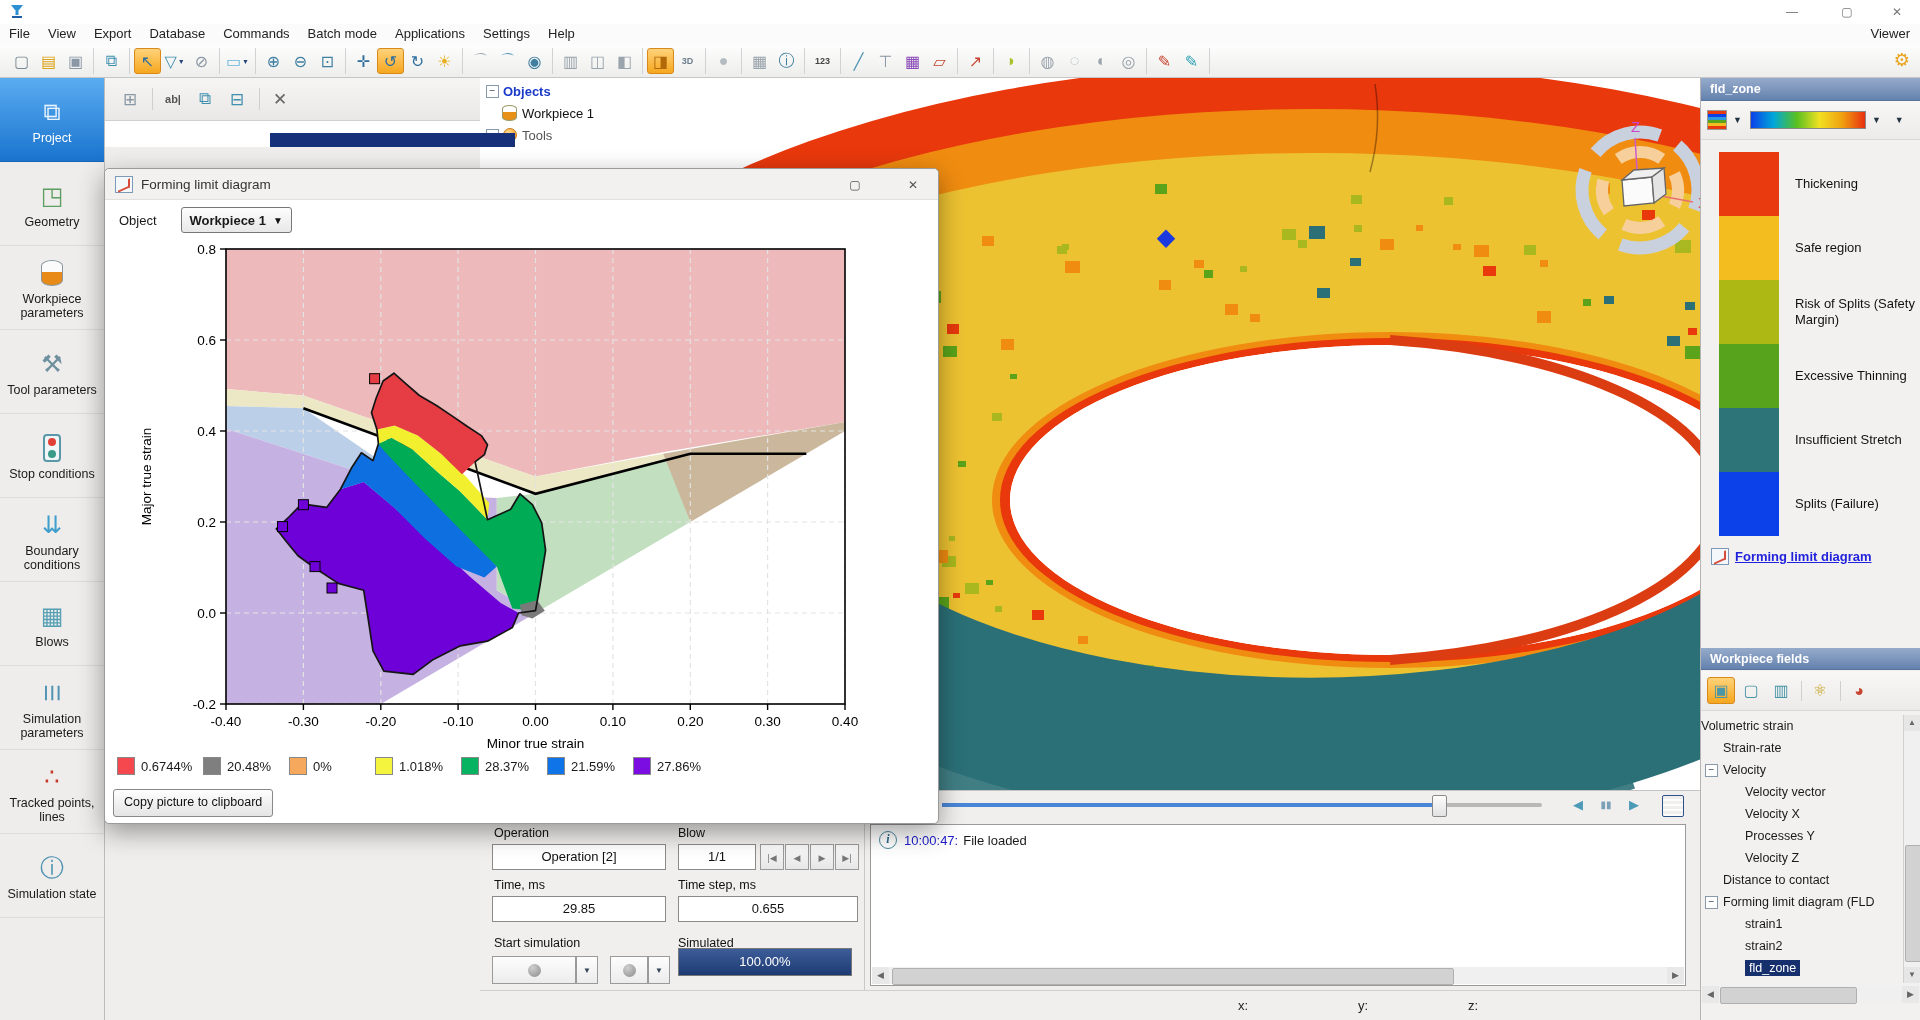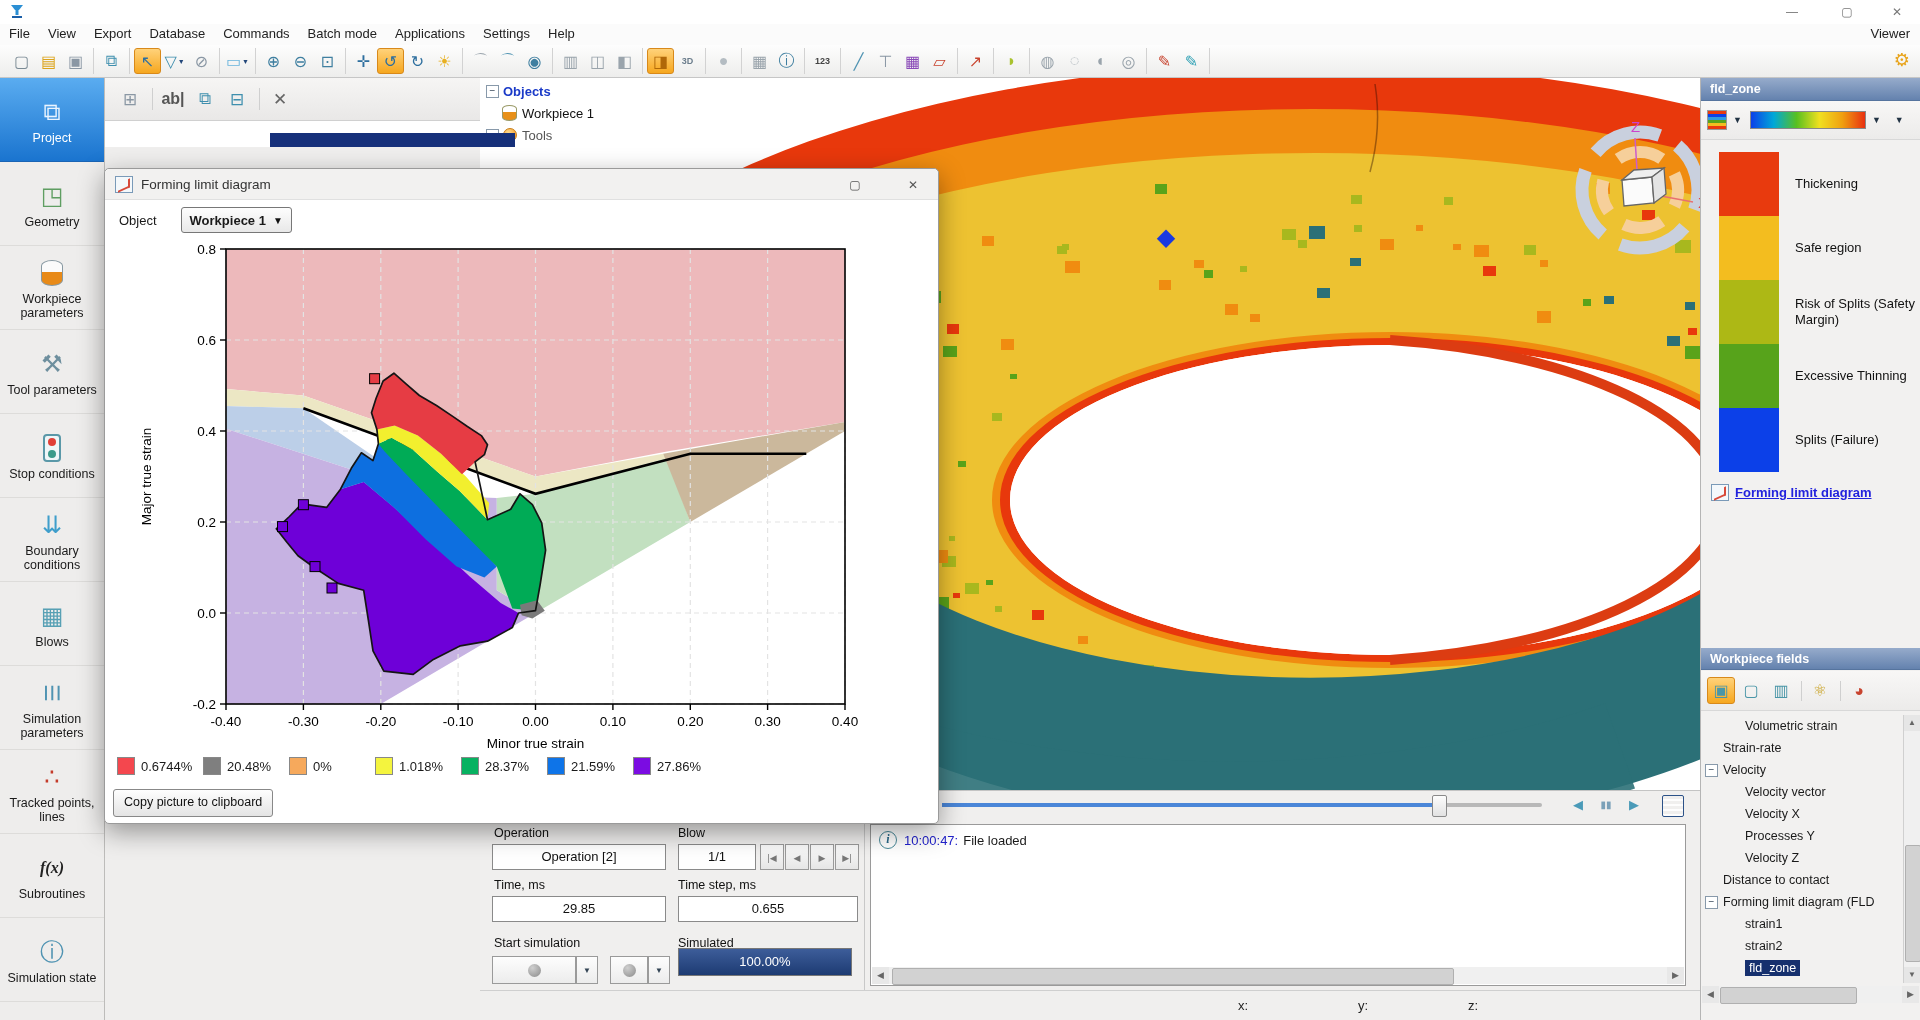--- a/index.html
+++ b/index.html
@@ -342,37 +342,31 @@
         <div class="side-label">Simulation parameters</div>
       </div>
       <div class="side-item">
         <div class="side-ic">
           <span style="color: rgb(196, 59, 42);">∴</span>
         </div>
         <div class="side-label">Tracked points, lines</div>
       </div>
       <div class="side-item">
         <div class="side-ic">
-          <span class="ic-fx">f(x)</span>
-        </div>
-        <div class="side-label">Subroutines</div>
-      </div>
-      <div class="side-item">
-        <div class="side-ic">
           <span style="color: rgb(79, 147, 178);">ⓘ</span>
         </div>
         <div class="side-label">Simulation state</div>
       </div>
     </div>
 
   <div id="processes">
     <div id="proc-toolbar">
         <span class="pt-icon" style="color: rgb(138, 151, 164);">⊞</span>
         <span class="pt-sep"></span>
-        <span class="pt-icon" style="color: rgb(85, 85, 85); font-size: 16px; font-weight: bold; ">ab|</span>
+        <span class="pt-icon" style="color: rgb(85, 85, 85); font-size: 11px; font-weight: bold; ">ab|</span>
         <span class="pt-icon" style="color: rgb(63, 143, 174);">⧉</span>
         <span class="pt-icon" style="color: rgb(63, 143, 174);">⊟</span>
         <span class="pt-sep"></span>
         <span class="pt-icon" style="color: rgb(102, 102, 102);">✕</span>
       </div>
     <div id="proc-list">
         <div id="proc-sel"></div>
       </div>
   </div>
 
@@ -673,40 +667,44 @@
         </div>
         <div class="zone-row">
           <div class="zone-block" style="background: rgb(173, 184, 21); height: 64px; margin-left: 6px;"></div>
           <div class="zone-label">Risk of Splits (Safety Margin)</div>
         </div>
         <div class="zone-row">
           <div class="zone-block" style="background: rgb(87, 163, 27); height: 64px; margin-left: 6px;"></div>
           <div class="zone-label">Excessive Thinning</div>
         </div>
         <div class="zone-row">
+          <div class="zone-block" style="background: rgb(45, 116, 121); height: 64px; margin-left: 6px;"></div>
+          <div class="zone-label">Insufficient Stretch</div>
+        </div>
+        <div class="zone-row">
           <div class="zone-block" style="background: rgb(12, 64, 232); height: 64px; margin-left: 6px;"></div>
           <div class="zone-label">Splits (Failure)</div>
         </div>
       </div>
     <div id="fld-link-row">
       <span class="chart-ic"></span>
       <span id="fld-link">Forming limit diagram</span>
     </div>
     <div class="panel-header" style="position:absolute;left:0;top:570px;width:100%;box-sizing:border-box">Workpiece fields</div>
     <div id="wf-toolbar" style="position:absolute;left:0;top:593px;width:100%;box-sizing:border-box">
       <span class="wf-icon active">▣</span>
       <span class="wf-icon">▢</span>
       <span class="wf-icon">▥</span>
       <span style="width:1px;height:20px;background:#cfcfcf;margin:0 4px"></span>
       <span class="wf-icon" style="color:#c8a020">⚛</span>
       <span style="width:1px;height:20px;background:#cfcfcf;margin:0 4px"></span>
       <span class="wf-icon" style="color:#c8432e">◕</span>
     </div>
     <div id="fields-tree">
-        <div class="tree-row" style="padding-left: 44px; align-items: center;">
+        <div class="tree-row" style=" align-items: center;">
           <span>Volumetric strain</span>
         </div>
         <div class="tree-row" style="padding-left: 22px;">
           <span>Strain-rate</span>
         </div>
         <div class="tree-row" style="padding-left: 4px;">
           <span class="tree-exp">−</span>
           <span>Velocity</span>
         </div>
         <div class="tree-row" style="padding-left: 44px;">

